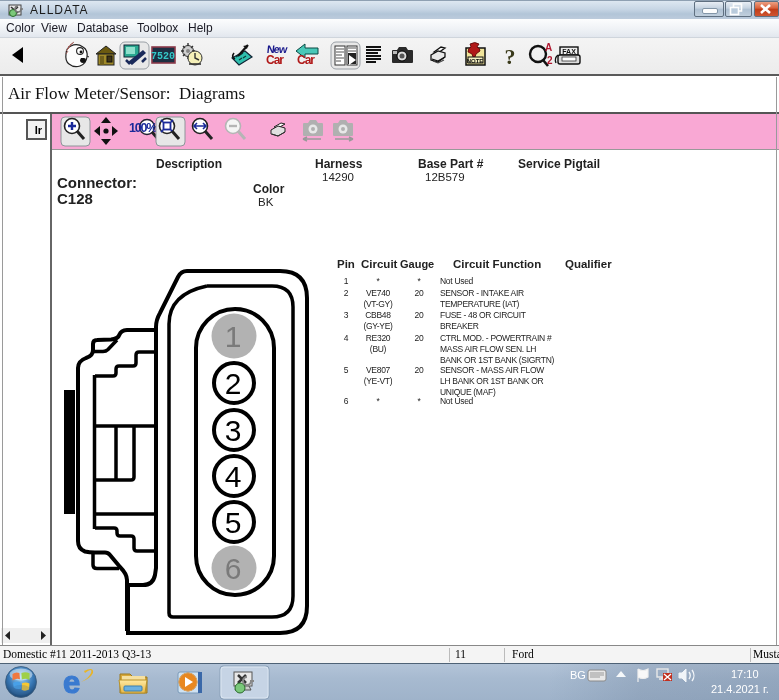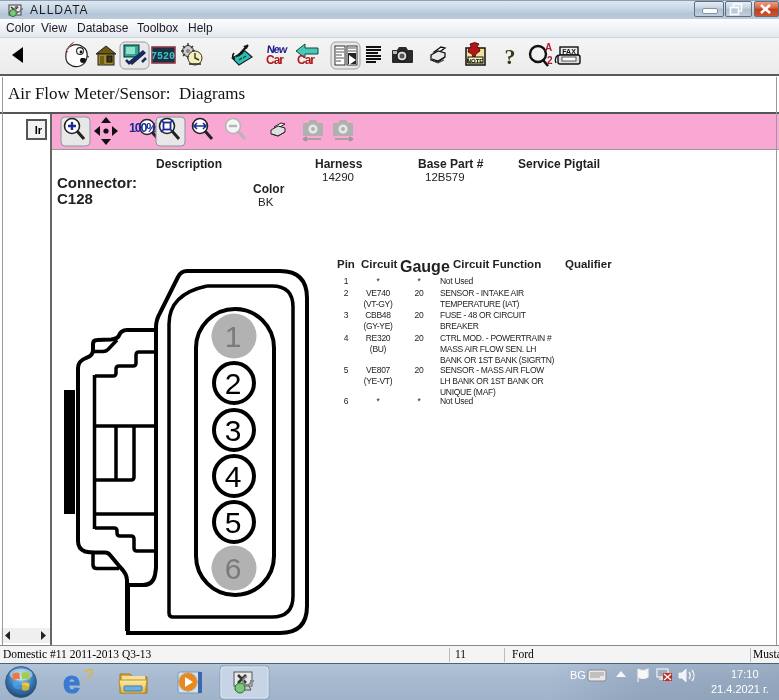--- a/index.html
+++ b/index.html
@@ -273,21 +273,21 @@
     <div class="abs b" style="left:201px;top:32px;font-size:12px;">Color</div>
     <div class="abs" style="left:206px;top:46px;font-size:11.5px;">BK</div>
     <div class="abs b" style="left:263px;top:7px;font-size:12px;">Harness</div>
     <div class="abs" style="left:270px;top:21px;font-size:11.5px;">14290</div>
     <div class="abs b" style="left:366px;top:7px;font-size:12px;">Base Part #</div>
     <div class="abs" style="left:373px;top:21px;font-size:11.5px;">12B579</div>
     <div class="abs b" style="left:466px;top:7px;font-size:12px;">Service Pigtail</div>
 
     <div class="abs b" style="left:285px;top:108px;font-size:11.5px;">Pin</div>
     <div class="abs b" style="left:309px;top:108px;font-size:11.5px;">Circuit</div>
-    <div class="abs b" style="left:348px;top:108px;font-size:16px;">Gauge</div>
+    <div class="abs b" style="left:348px;top:108px;font-size:11px;">Gauge</div>
     <div class="abs b" style="left:401px;top:108px;font-size:11.5px;">Circuit Function</div>
     <div class="abs b" style="left:513px;top:108px;font-size:11.5px;">Qualifier</div>
 
     <div class="abs small" style="left:281px;top:126px;width:26px;text-align:center;">1</div>
     <div class="abs small" style="left:306px;top:126px;width:40px;text-align:center;">*</div>
     <div class="abs small" style="left:352px;top:126px;width:30px;text-align:center;">*</div>
     <div class="abs small" style="left:388px;top:126px;">Not Used</div>
 
     <div class="abs small" style="left:281px;top:138px;width:26px;text-align:center;">2</div>
     <div class="abs small" style="left:306px;top:138px;width:40px;text-align:center;">VE740<br>(VT-GY)</div>

